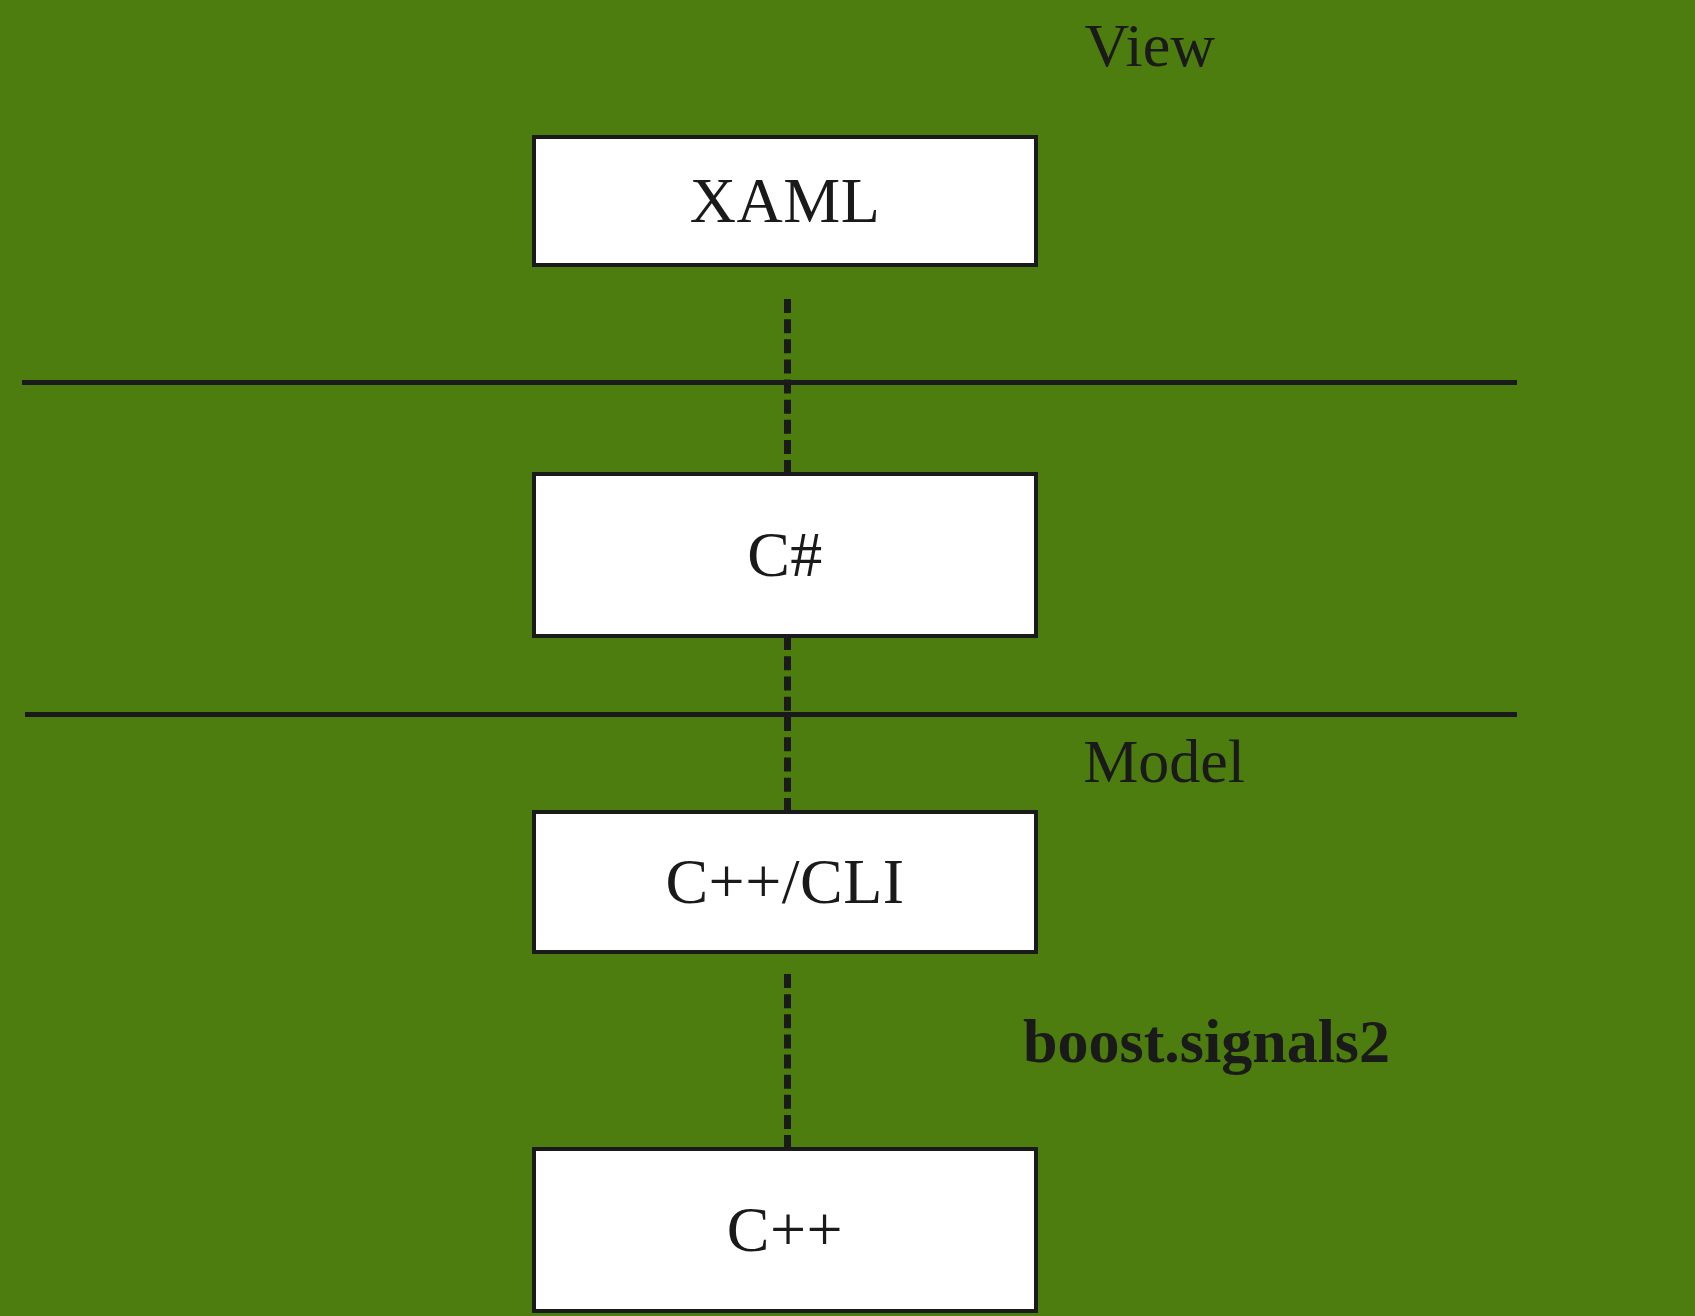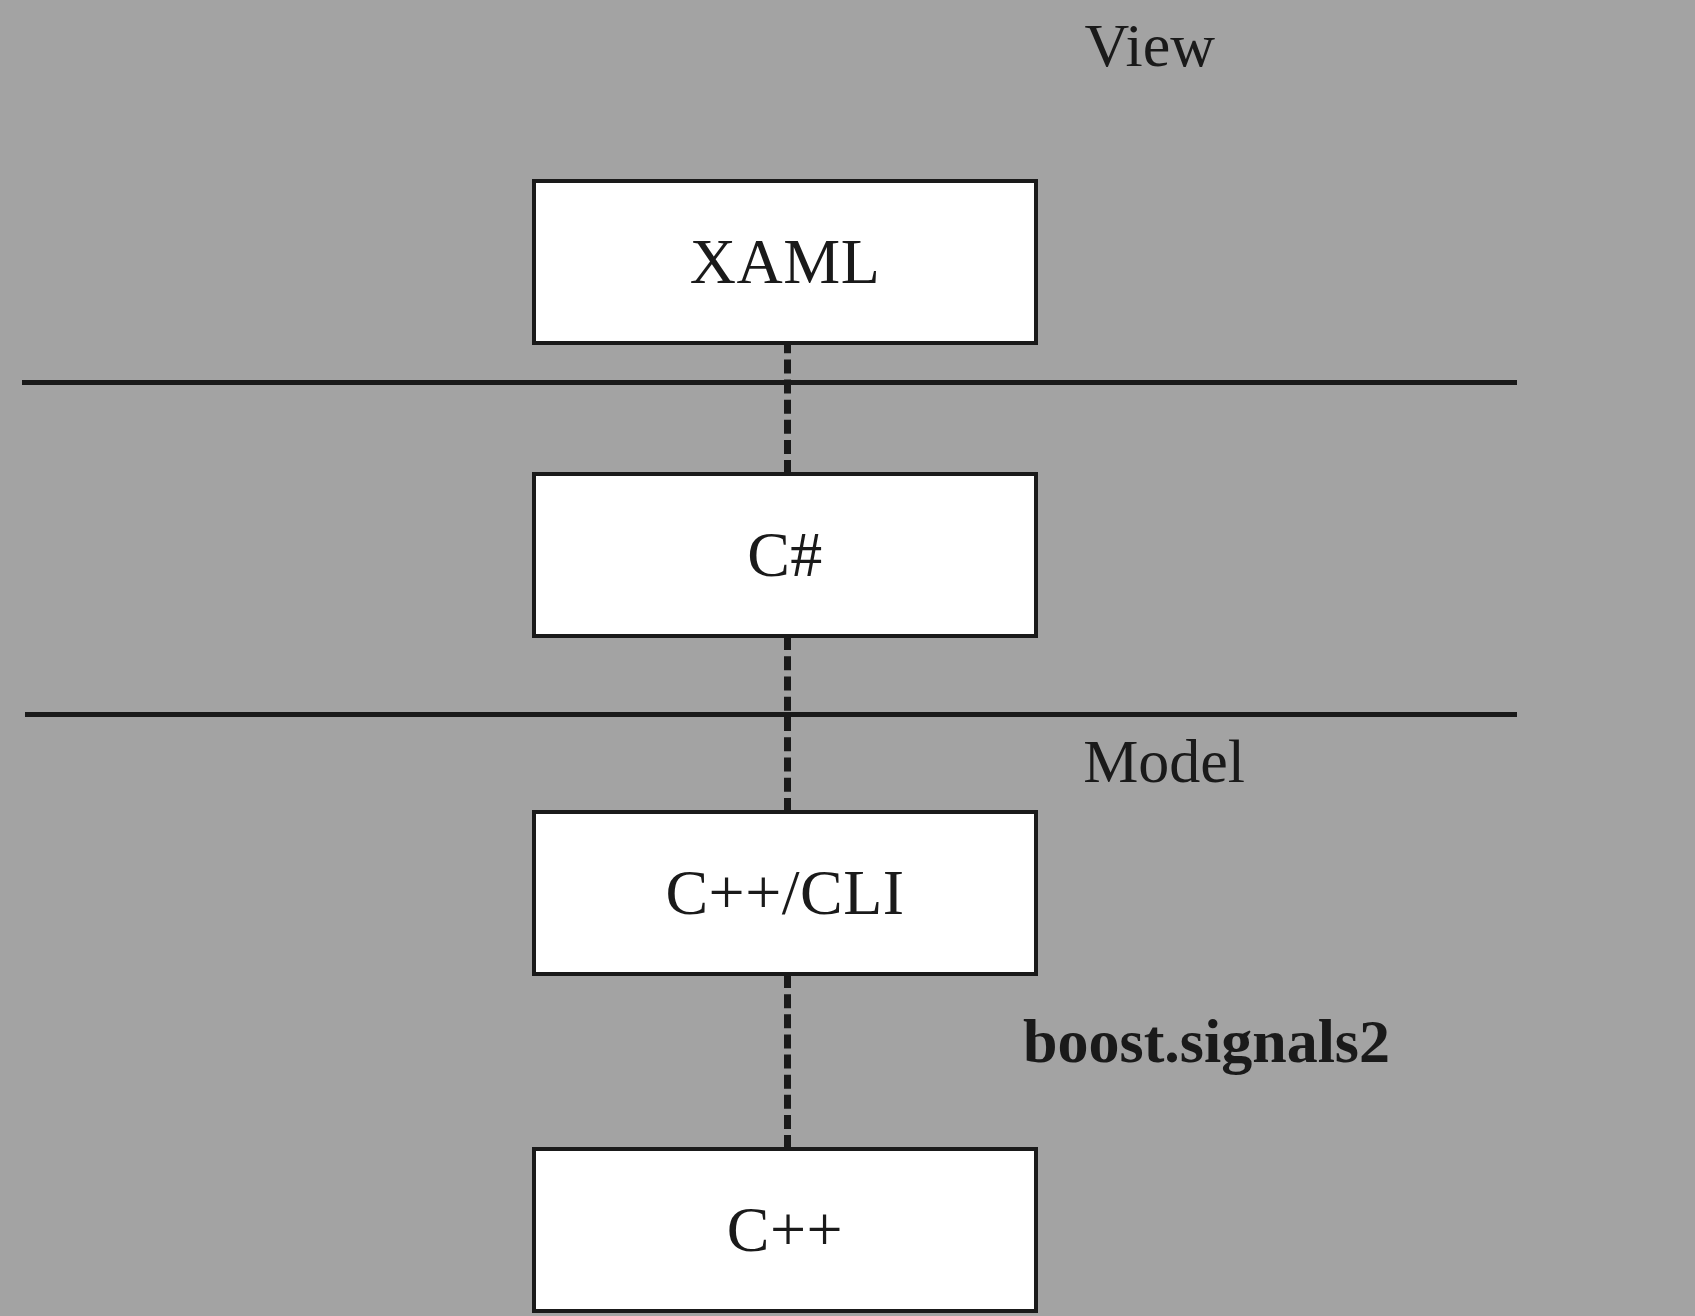--- a/index.html
+++ b/index.html
@@ -5,21 +5,21 @@
 <style>
   html, body {
     margin: 0;
     padding: 0;
     background: #ffffff;
   }
   #canvas {
     position: relative;
     width: 1695px;
     height: 1316px;
-    background: #a3a3a3;
+    background: #4d7c0f;
     font-family: "Liberation Serif", "DejaVu Serif", serif;
     color: #111111;
     overflow: hidden;
   }
 
   
   .node-box {
     position: absolute;
     left: 532px;
     width: 506px;
@@ -32,23 +32,23 @@
     z-index: 3;
   }
   .node-label {
     font-size: 64px;
     line-height: 1;
     letter-spacing: 0.5px;
     white-space: nowrap;
     color: #1a1a1a;
   }
 
-  #box-xaml   { top: 135px;  height: 166px; margin-top: 44px; }
+  #box-xaml   { top: 135px;  height: 132px; }
   #box-csharp { top: 472px;  height: 166px; }
-  #box-cppcli { top: 810px;  height: 166px; }
+  #box-cppcli { top: 810px;  height: 144px; }
   #box-cpp    { top: 1147px; height: 166px; }
 
   
   .connector {
     position: absolute;
     left: 784px;
     width: 0;
     border-left: 7px dashed #1a1a1a;
     z-index: 1;
   }

